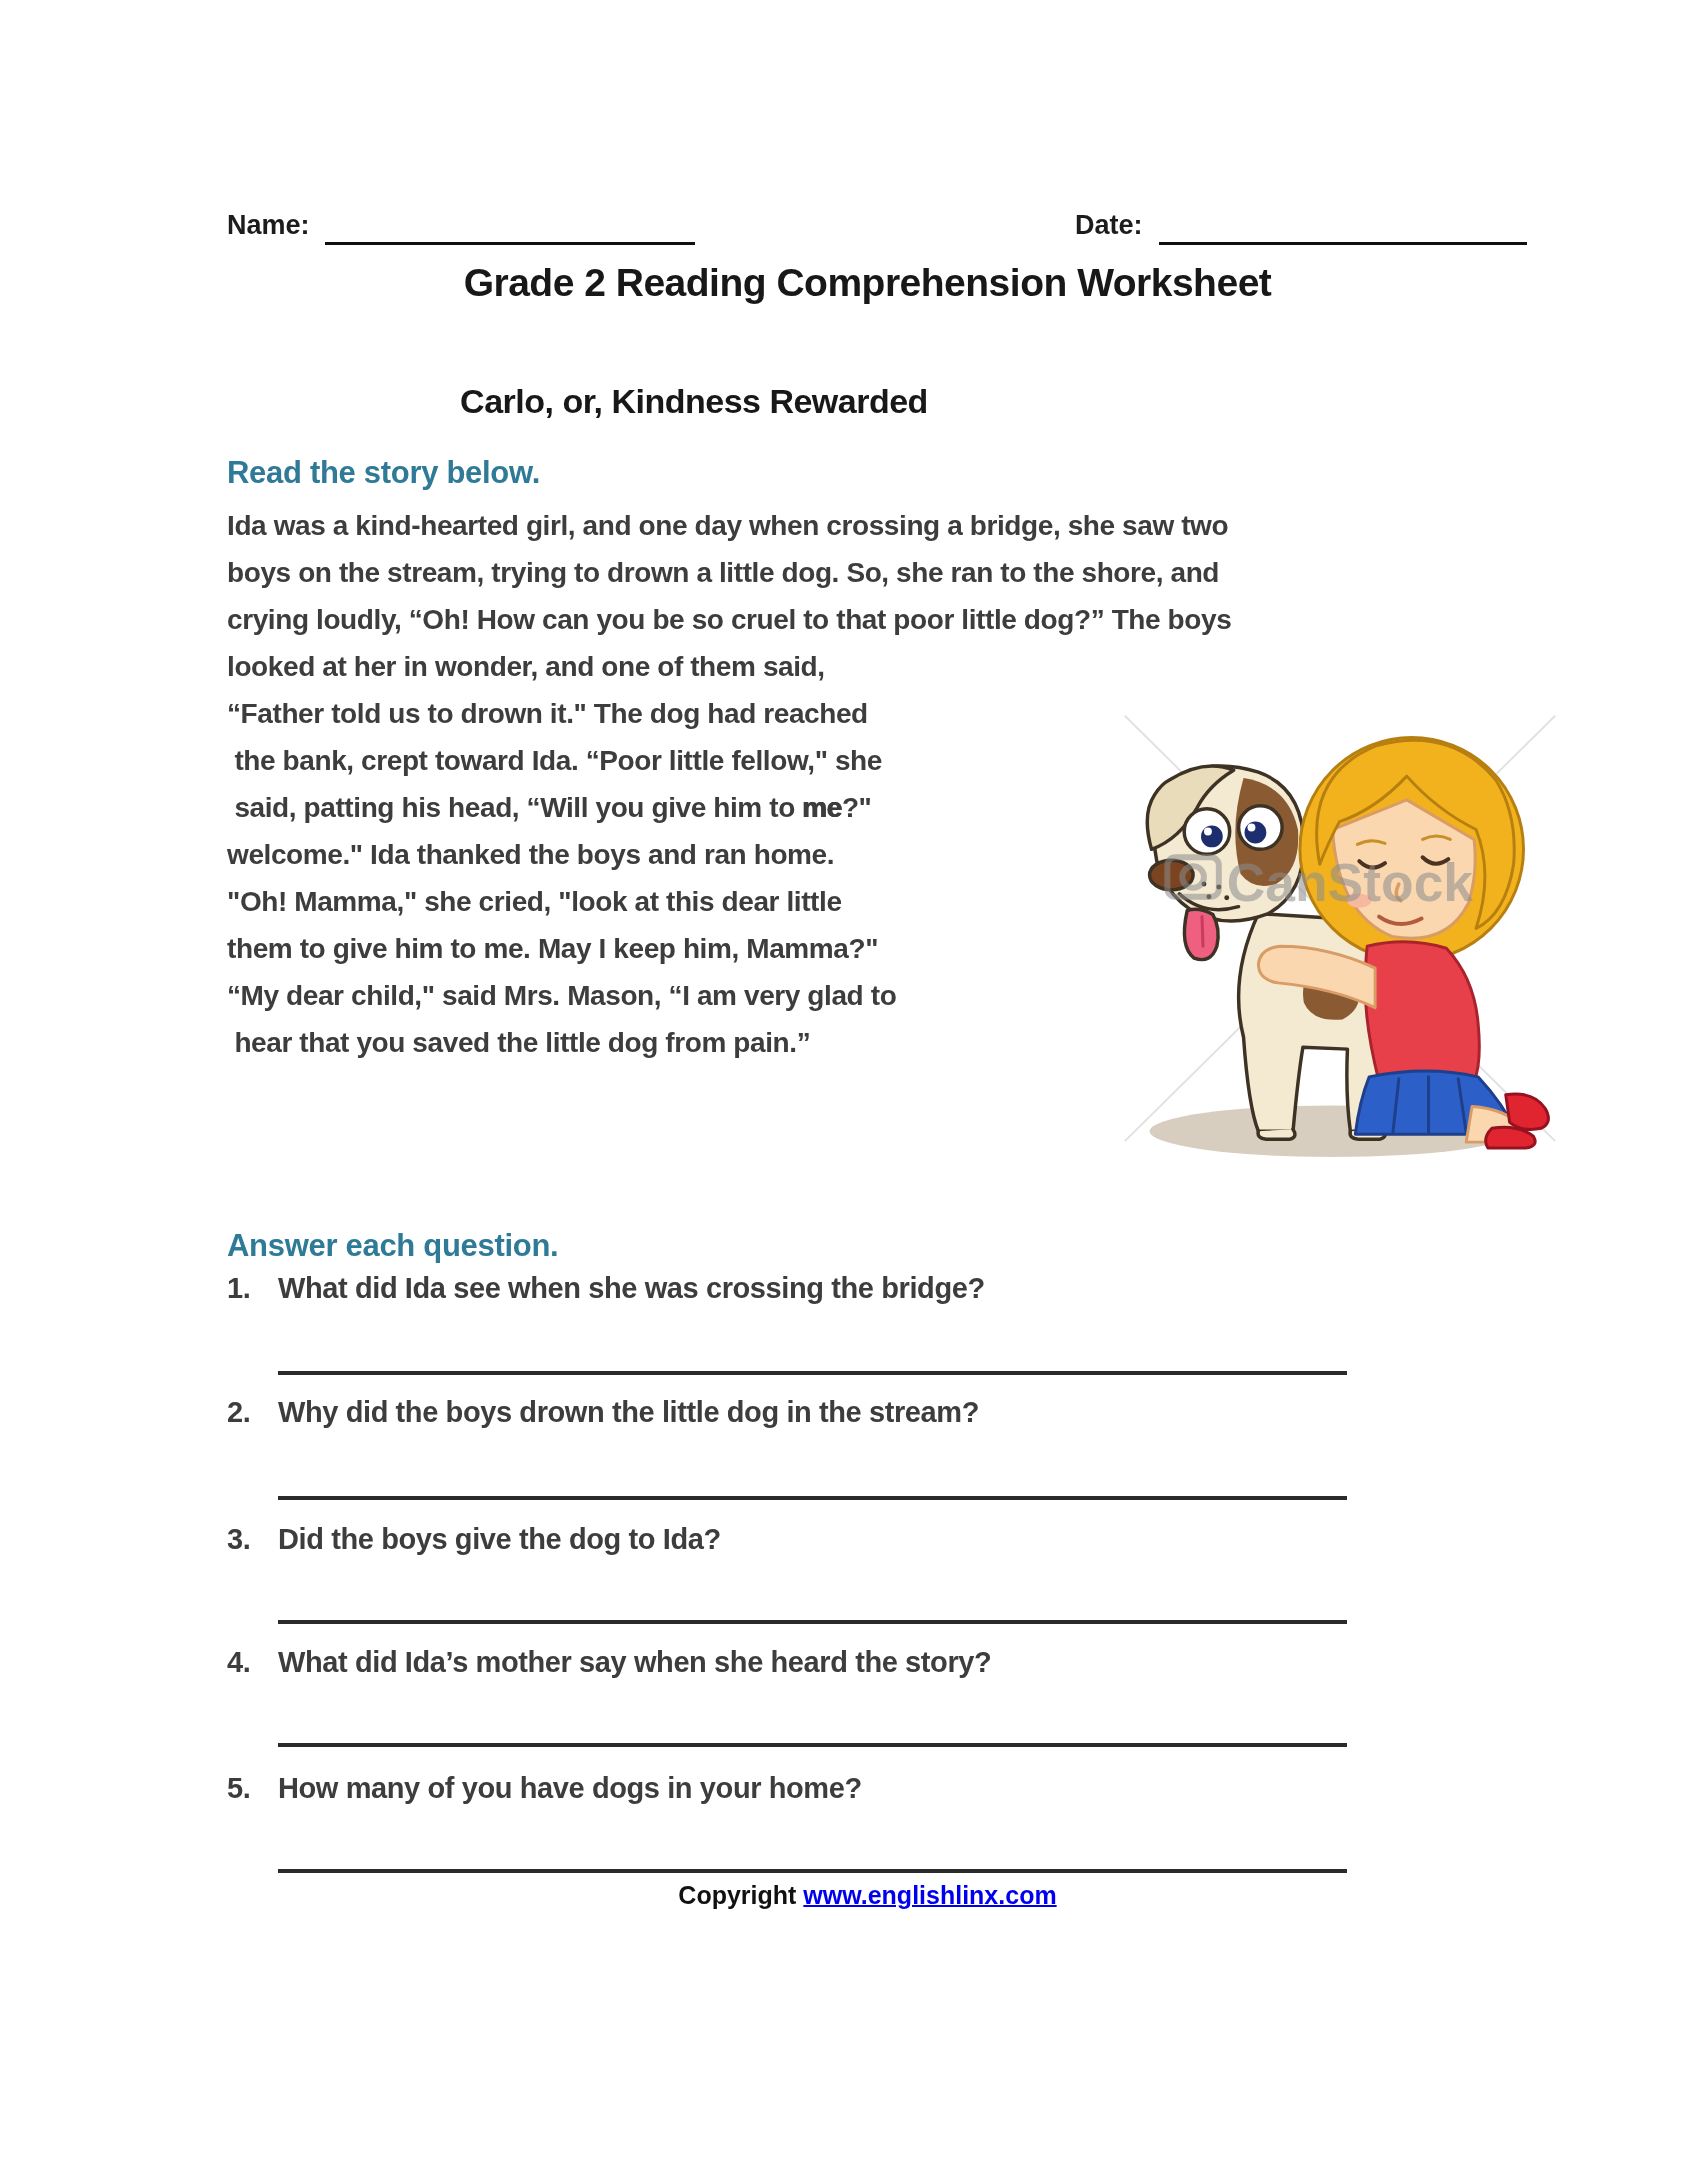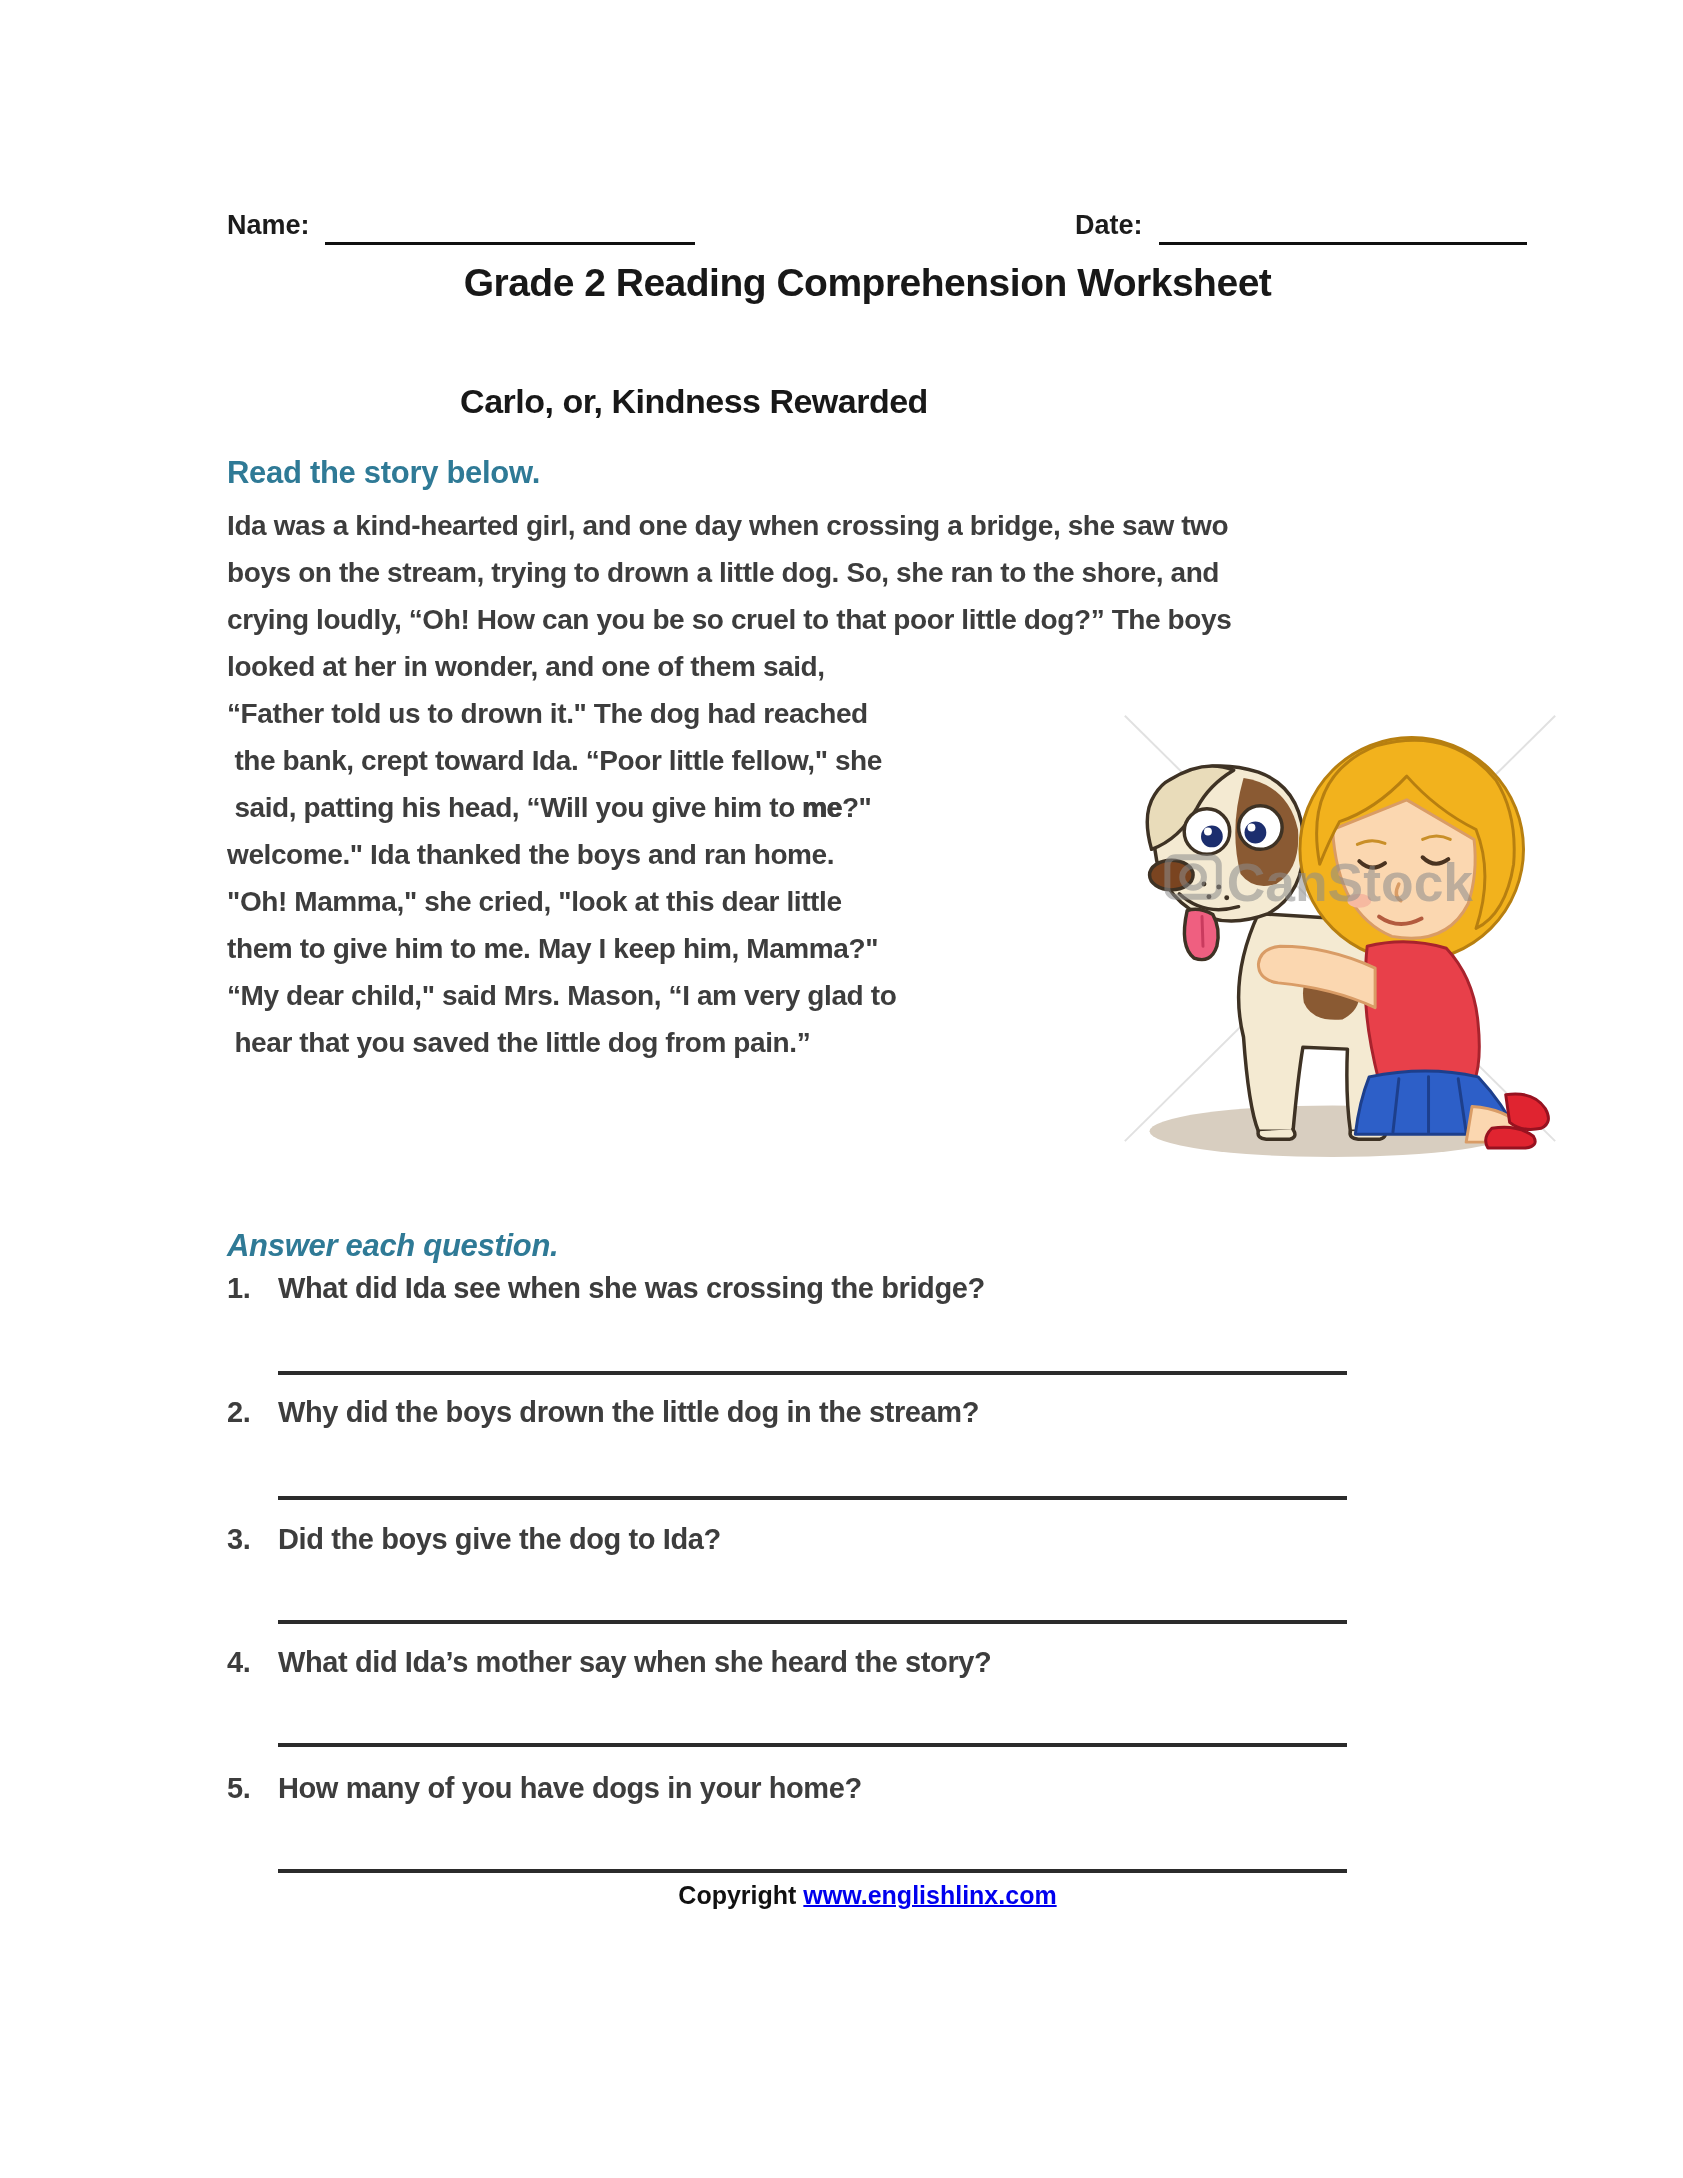--- a/index.html
+++ b/index.html
@@ -146,21 +146,21 @@
       </g>
 
       <g opacity="0.55">
         <rect x="58" y="178" width="52" height="40" rx="8" fill="none" stroke="#8c8c8c" stroke-width="6"></rect>
         <circle cx="84" cy="198" r="11" fill="none" stroke="#8c8c8c" stroke-width="6"></circle>
         <text x="118" y="222" font-family="Liberation Sans, sans-serif" font-size="54" font-weight="700" fill="#8c8c8c">CanStock</text>
       </g>
     </svg>
   </div>
 
-  <div class="abs section-heading" style="left:201px;top:1228px;font-style:italic;">Answer each question.</div>
+  <div class="abs section-heading" style="left:201px;top:1228px;">Answer each question.</div>
 
   <div class="abs question" style="left:201px;top:1272px;">
     <span class="q-num">1.</span>
     <span>What did Ida see when she was crossing the bridge?</span>
   </div>
   <div class="abs answer-line" style="top:1371px;"></div>
 
   <div class="abs question" style="left:201px;top:1396px;">
     <span class="q-num">2.</span>
     <span>Why did the boys drown the little dog in the stream?</span>

